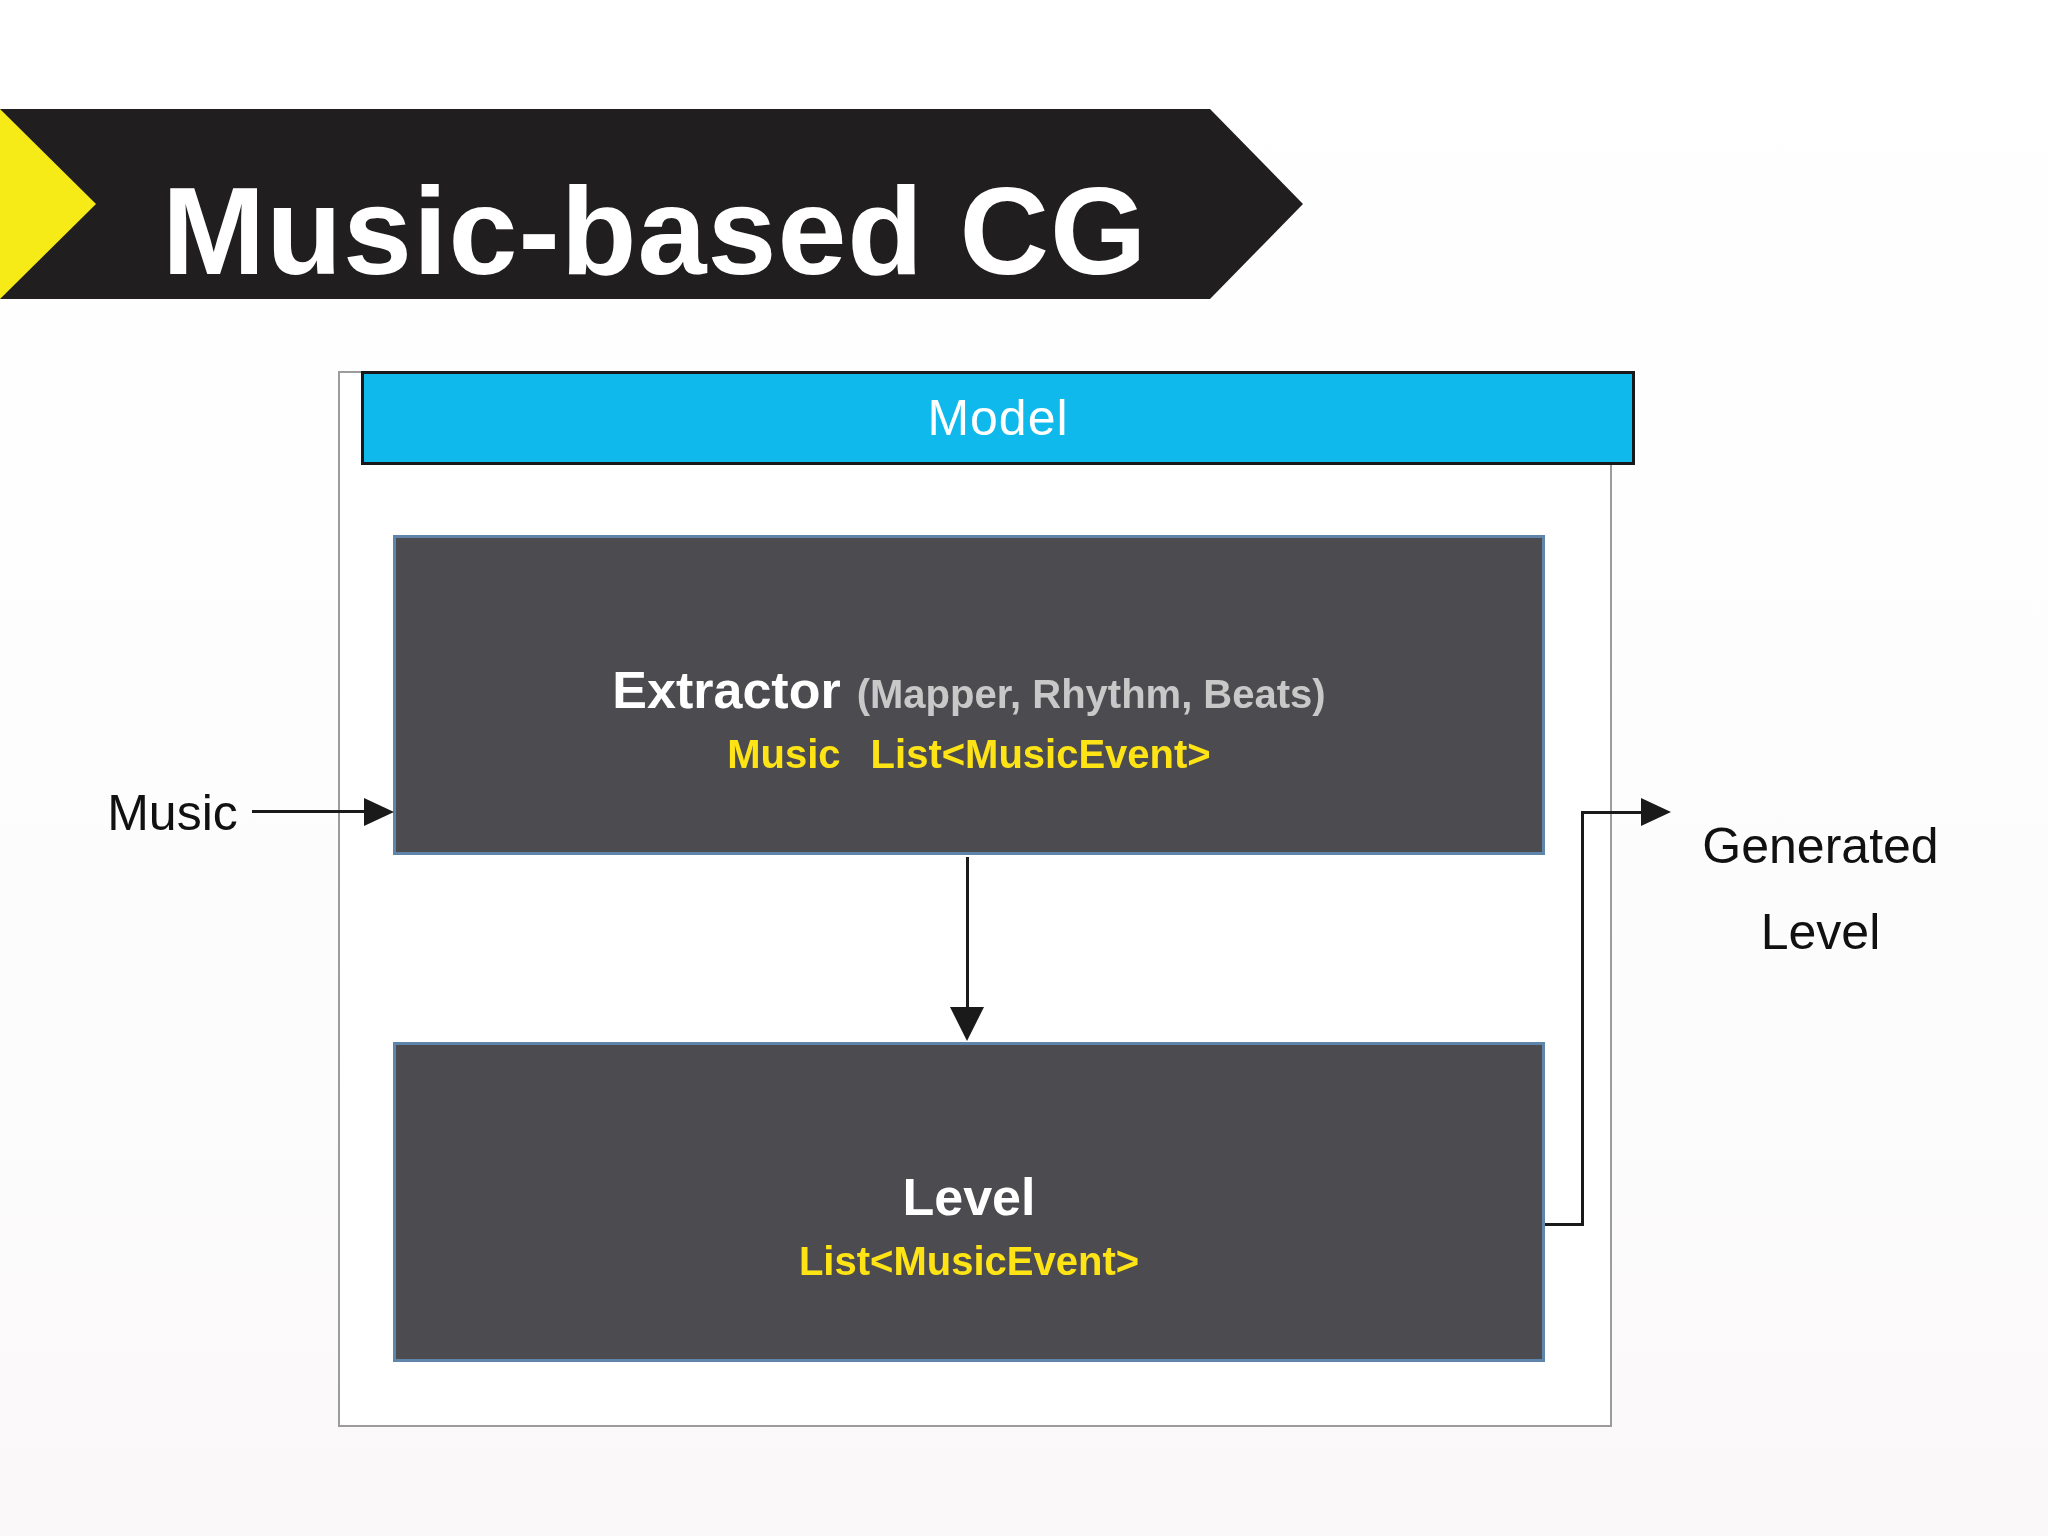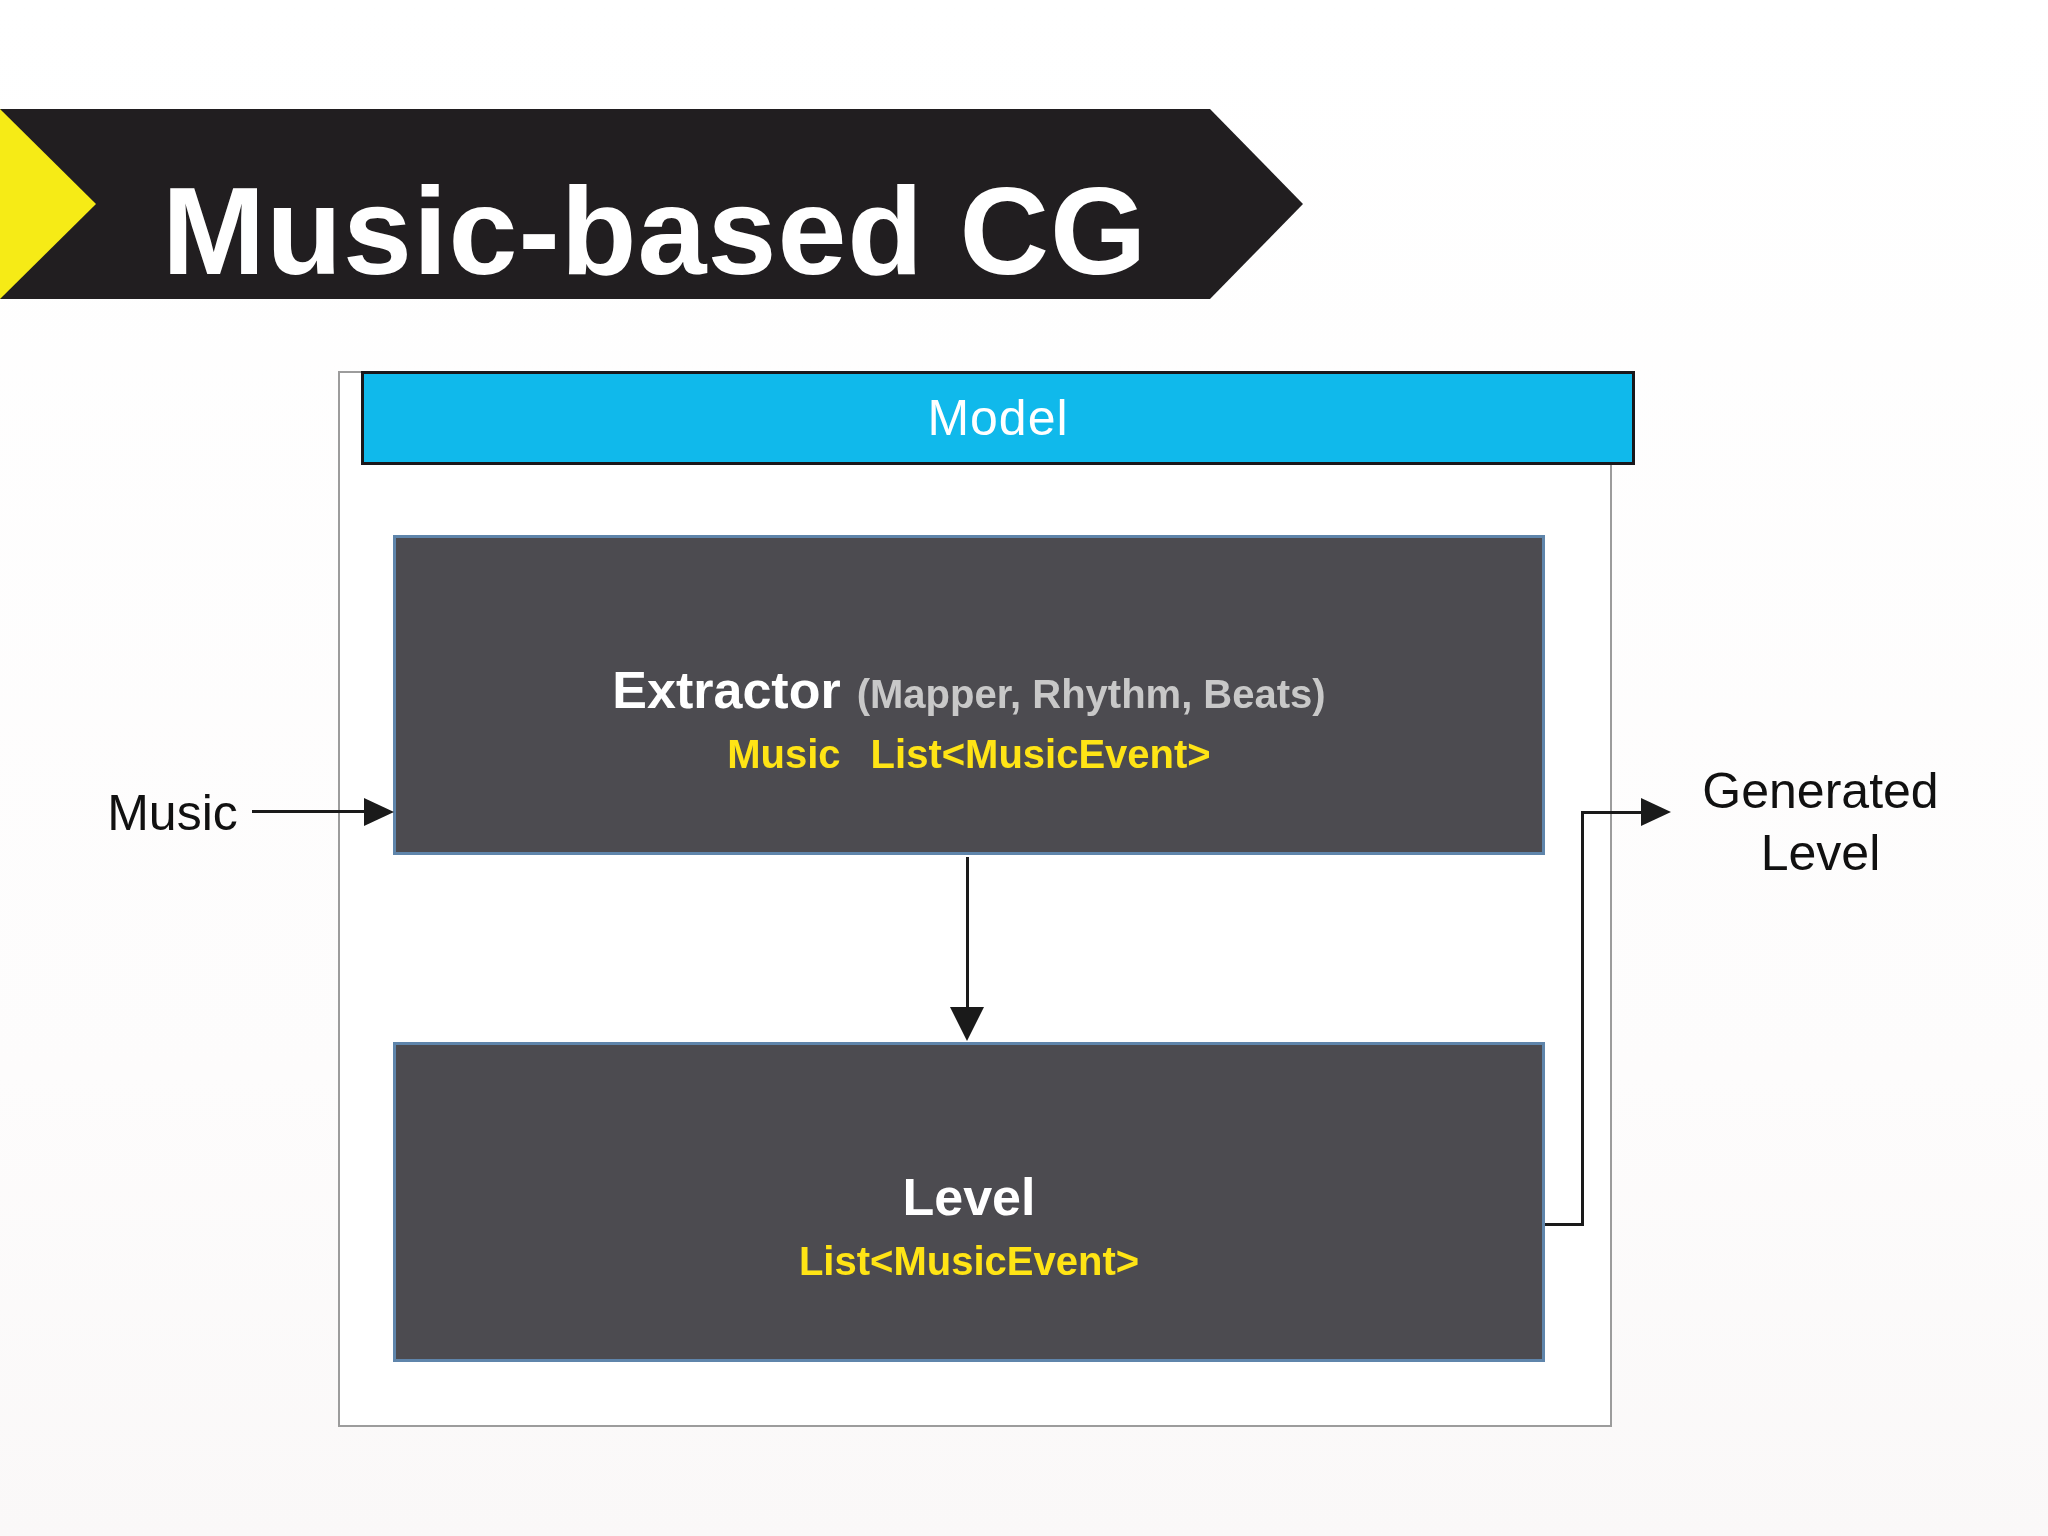--- a/index.html
+++ b/index.html
@@ -97,21 +97,21 @@
   .out-seg1{ left:1545px; top:1223px; width:38px; height:3px; }
   .out-seg2{ left:1581px; top:811px; width:3px; height:415px; }
   .out-seg3{ left:1581px; top:811px; width:62px; height:3px; }
   .out-arrow-head{ left:1641px; top:798px; }
 
   
   .io-label{
     position:absolute; color:#111111; font-size:50px; text-align:center; z-index:3;
   }
   .music-label{ left:95px; top:784px; width:155px; line-height:58px; }
-  .generated-label{ left:1678px; top:760px; width:285px; line-height:62px;text-align:center; }
+  .generated-label{ left:1678px; top:803px; width:285px; line-height:86px;text-align:center; }
 </style>
 </head>
 <body>
 
 <div class="banner-shape"></div>
 <div class="banner-chevron"></div>
 <h1 class="slide-title">Music-based CG</h1>
 
 <div class="model-frame"></div>
 <div class="model-header">

